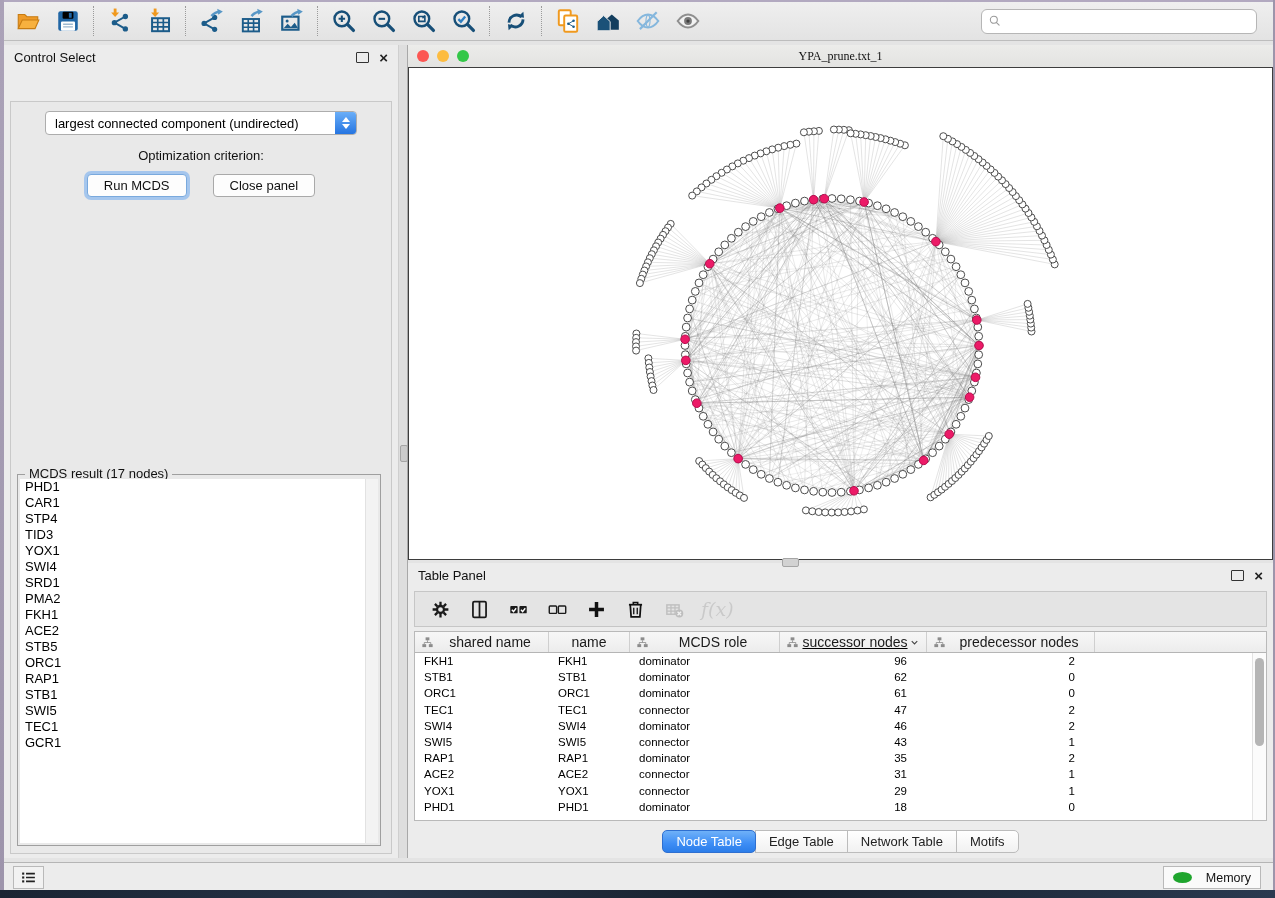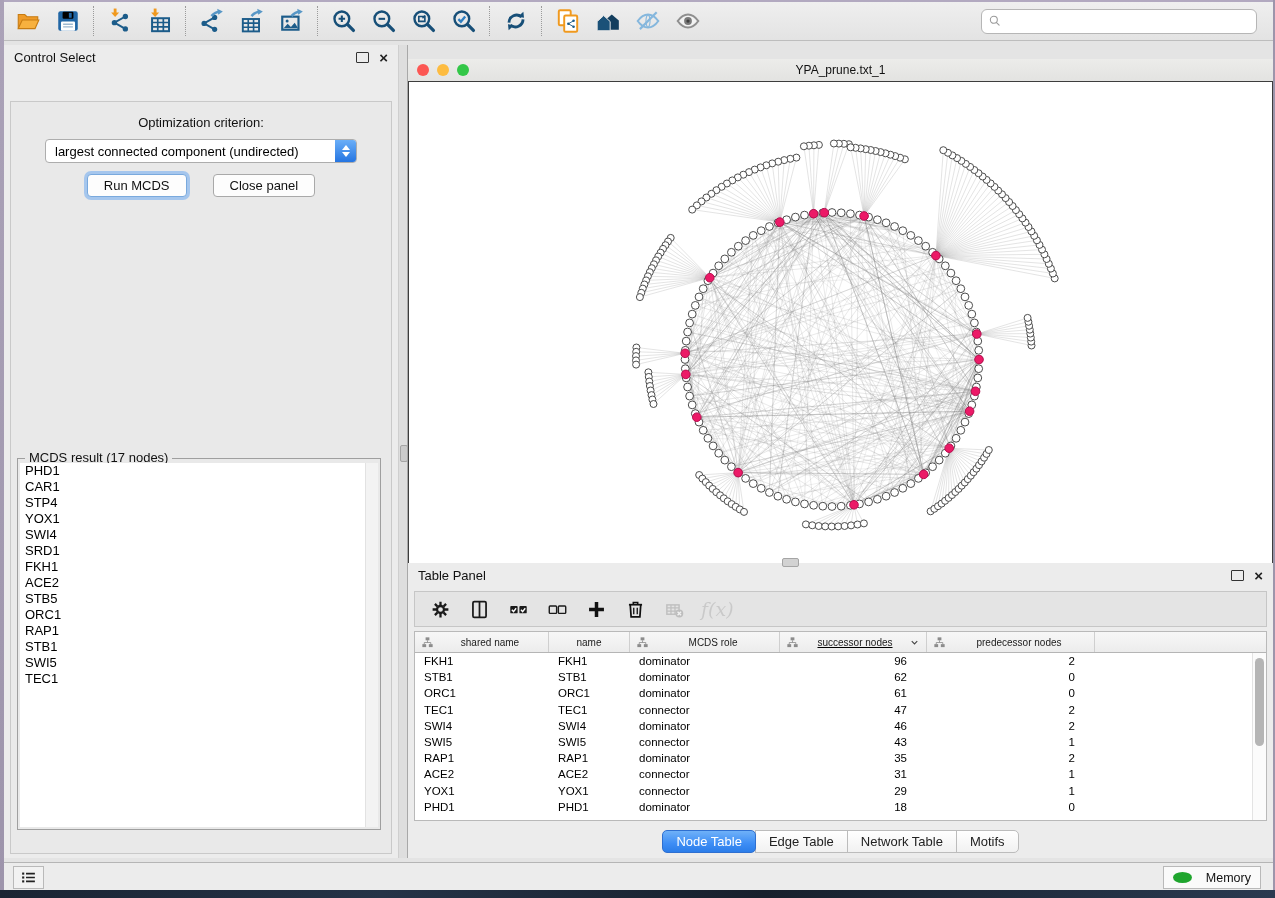--- a/index.html
+++ b/index.html
@@ -33,49 +33,49 @@
   #cp-content{position:absolute;left:6px;right:6px;top:56px;bottom:4px;background:#e9e9e9;border:1px solid #c9c9c9;}
   #criterion-label{margin-top:13px;text-align:center;font-size:13px;color:#111;}
   #criterion-select{margin:9px auto 0;width:312px;height:24px;background:#fff;border:1px solid #adadad;border-radius:4px;display:flex;align-items:center;box-sizing:border-box;overflow:hidden;}
   #criterion-select .sel-text{flex:1;font-size:13px;padding-left:9px;color:#000;white-space:nowrap;}
   .sel-stepper{width:21px;height:24px;background:linear-gradient(#6db1f9,#2272e0);display:flex;flex-direction:column;align-items:center;justify-content:center;gap:2px;border-radius:0 3px 3px 0;}
   .tri-up{width:0;height:0;border-left:4px solid transparent;border-right:4px solid transparent;border-bottom:5px solid #fff;}
   .tri-down{width:0;height:0;border-left:4px solid transparent;border-right:4px solid transparent;border-top:5px solid #fff;}
   #mcds-buttons{margin-top:11px;display:flex;justify-content:center;gap:26px;}
   .btn{padding:3px 16px;font-size:13px;color:#111;background:#fdfdfd;border:1px solid #a9a9a9;border-radius:4px;}
   .btn.focus-ring{box-shadow:0 0 0 3px rgba(110,170,240,.55);border-color:#79a9dd;}
-  .groupbox{position:absolute;left:6px;right:10px;top:356px;height:370px;border:1px solid #9f9f9f;background:#e9e9e9;}
+  .groupbox{position:absolute;left:6px;right:10px;top:372px;height:370px;border:1px solid #9f9f9f;background:#e9e9e9;}
   .groupbox-label{position:absolute;top:-9px;left:7px;background:#e9e9e9;padding:0 4px;font-size:13px;color:#111;}
   #mcds-list{position:absolute;left:2px;right:2px;top:4px;bottom:2px;background:#fff;overflow:hidden;}
   .mcds-item{font-size:13px;line-height:16px;padding-left:5px;color:#000;}
   #mcds-scroll{position:absolute;right:0;top:0;bottom:0;width:12px;background:#f3f3f3;border-left:1px solid #e2e2e2;}
   
   #v-split{position:absolute;left:399px;top:45px;width:9px;height:813px;background:#dedede;border-right:1px solid #a8a8a8;box-sizing:border-box;}
   #v-split .handle{position:absolute;left:1px;top:400px;width:6px;height:15px;background:#cbcbcb;border:1px solid #a5a5a5;border-radius:2px;}
   #h-split-handle{position:absolute;left:782px;top:558px;width:15px;height:7px;background:#d2d2d2;border:1px solid #a5a5a5;border-radius:2px;z-index:5;}
   
-  #network-window{position:absolute;left:408px;top:59px;right:2px;height:515px;}
+  #network-window{position:absolute;left:408px;top:45px;right:2px;height:515px;font-family:Liberation Serif, serif;}
   #net-titlebar{height:22px;background:linear-gradient(#ececea,#e3e3e1);display:flex;align-items:center;position:relative;}
   .traffic{position:absolute;left:9px;display:flex;gap:8px;align-items:center;}
   .light{width:12px;height:12px;border-radius:50%;}
   #net-title{flex:1;text-align:center;font-size:12px;color:#111;}
   #net-canvas{position:absolute;left:0;right:0;top:22px;bottom:0;background:#fff;border:1px solid #3d3d3d;box-sizing:border-box;}
   #net-canvas svg{width:100%;height:100%;display:block;}
   
   #table-panel{position:absolute;left:408px;top:563px;right:2px;height:295px;background:#ececec;}
   #tp-toolbar{margin:4px 6px 0;height:36px;background:#e4e4e4;border:1px solid #c6c6c6;display:flex;align-items:center;gap:15px;padding-left:13px;box-sizing:border-box;}
   .tp-btn{display:flex;align-items:center;justify-content:center;width:24px;height:24px;}
   .tp-btn svg{width:21px;height:21px;}
   .tp-btn.disabled{opacity:.5;}
   #fx-btn{font-family:"DejaVu Serif","Liberation Serif",serif;font-style:italic;font-size:19px;color:#b0b0b0;width:auto;}
   #node-table{position:relative;margin:4px 6px 0;background:#fff;border:1px solid #b9b9b9;height:190px;overflow:hidden;box-sizing:border-box;}
   .t-head{display:flex;height:20px;background:linear-gradient(#f7f7f7,#ececec);border-bottom:1px solid #b5b5b5;}
   .t-hcell{display:flex;align-items:center;border-right:1px solid #cfcfcf;box-sizing:border-box;padding:0 4px;}
   .t-hcell svg.org{width:13px;height:13px;margin:0 2px;flex:0 0 auto;}
-  .t-hcell .lbl{flex:1;text-align:center;font-size:10px;color:#1a1a1a;white-space:nowrap;overflow:hidden;}
+  .t-hcell .lbl{flex:1;text-align:center;font-size:14px;color:#1a1a1a;white-space:nowrap;overflow:hidden;}
   .t-hcell svg.sort{width:11px;height:11px;margin-right:2px;}
   .t-row{display:flex;height:16.2px;align-items:center;}
   .t-cell{font-size:11.5px;color:#000;box-sizing:border-box;white-space:nowrap;overflow:hidden;}
   .t-cell.left{padding-left:9px;text-align:left;}
   .t-cell.right{padding-right:20px;text-align:right;}
   #table-scroll{position:absolute;top:21px;right:0;bottom:0;width:13px;background:#fbfbfb;border-left:1px solid #e3e3e3;}
   #table-scroll .thumb{position:absolute;left:2px;right:2px;top:5px;height:88px;background:#b5b5b5;border-radius:5px;}
   #tp-tabs{margin-top:5px;display:flex;justify-content:center;}
   
   #status-bar{position:absolute;left:4px;right:2px;top:862px;height:28px;background:#ececec;border-top:1px solid #b5b5b5;box-sizing:border-box;}
@@ -258,50 +258,53 @@
     </div>
   </div>
 
   <div id="control-panel">
     <div class="panel-header">
       <span class="ph-title">Control Select</span>
       <span class="ph-float"></span>
       <span class="ph-close">×</span>
     </div>
     <div id="cp-content">
-      <div id="criterion-label">Optimization criterion:</div>
       <div id="criterion-select">
         <span class="sel-text">largest connected component (undirected)</span>
         <span class="sel-stepper">
             <span class="tri-up"></span>
             <span class="tri-down"></span>
           </span>
       </div>
+      <div id="criterion-label">Optimization criterion:</div>
       <div id="mcds-buttons">
         <button class="btn focus-ring">Run MCDS</button>
         <button class="btn">Close panel</button>
       </div>
       <div class="groupbox">
         <span class="groupbox-label">MCDS result (17 nodes)</span>
         <div id="mcds-list">
           <div id="mcds-items">
               <div class="mcds-item">PHD1</div>
               <div class="mcds-item">CAR1</div>
               <div class="mcds-item">STP4</div>
+              <div class="mcds-item">TID3</div>
               <div class="mcds-item">YOX1</div>
               <div class="mcds-item">SWI4</div>
               <div class="mcds-item">SRD1</div>
+              <div class="mcds-item">PMA2</div>
               <div class="mcds-item">FKH1</div>
               <div class="mcds-item">ACE2</div>
               <div class="mcds-item">STB5</div>
               <div class="mcds-item">ORC1</div>
               <div class="mcds-item">RAP1</div>
               <div class="mcds-item">STB1</div>
               <div class="mcds-item">SWI5</div>
               <div class="mcds-item">TEC1</div>
+              <div class="mcds-item">GCR1</div>
             </div>
           <div id="mcds-scroll"></div>
         </div>
       </div>
     </div>
   </div>
 
   <div id="v-split">
       <div class="handle"></div>
     </div>

